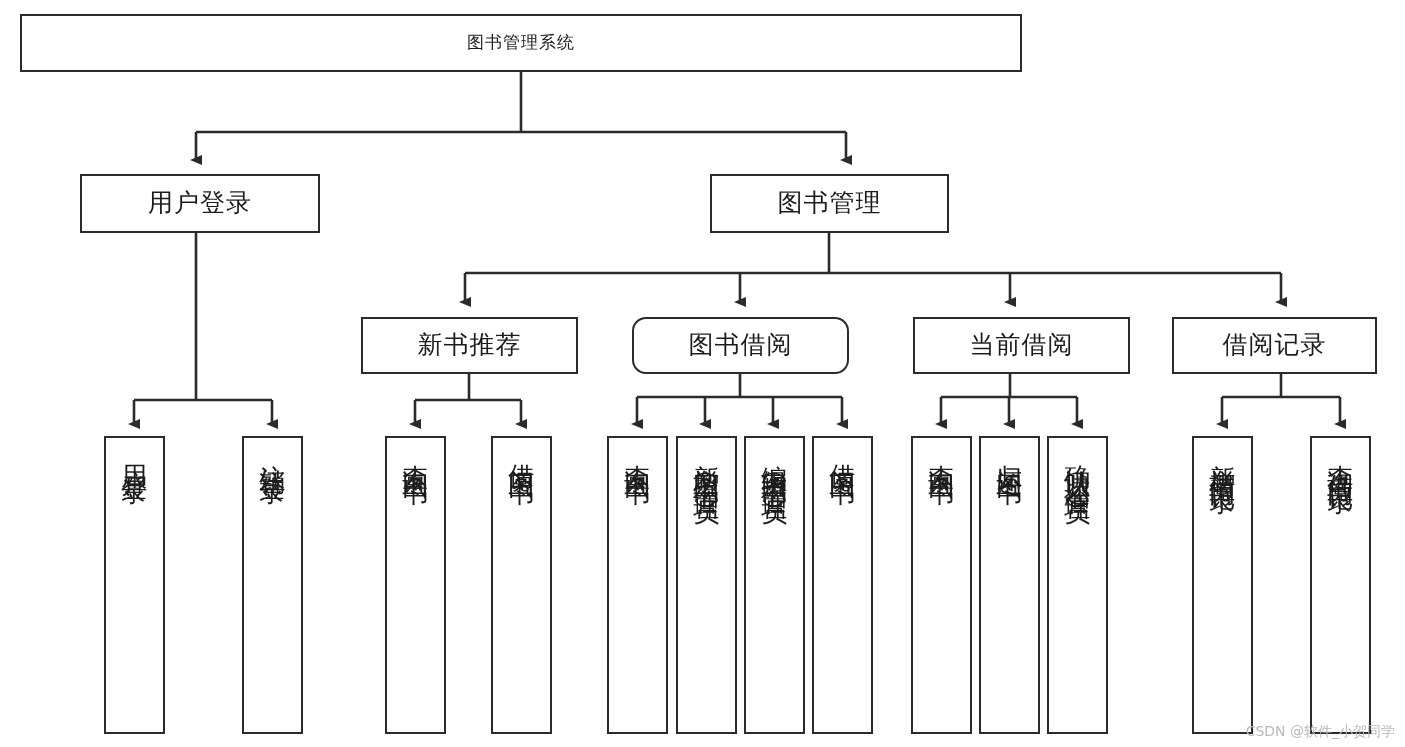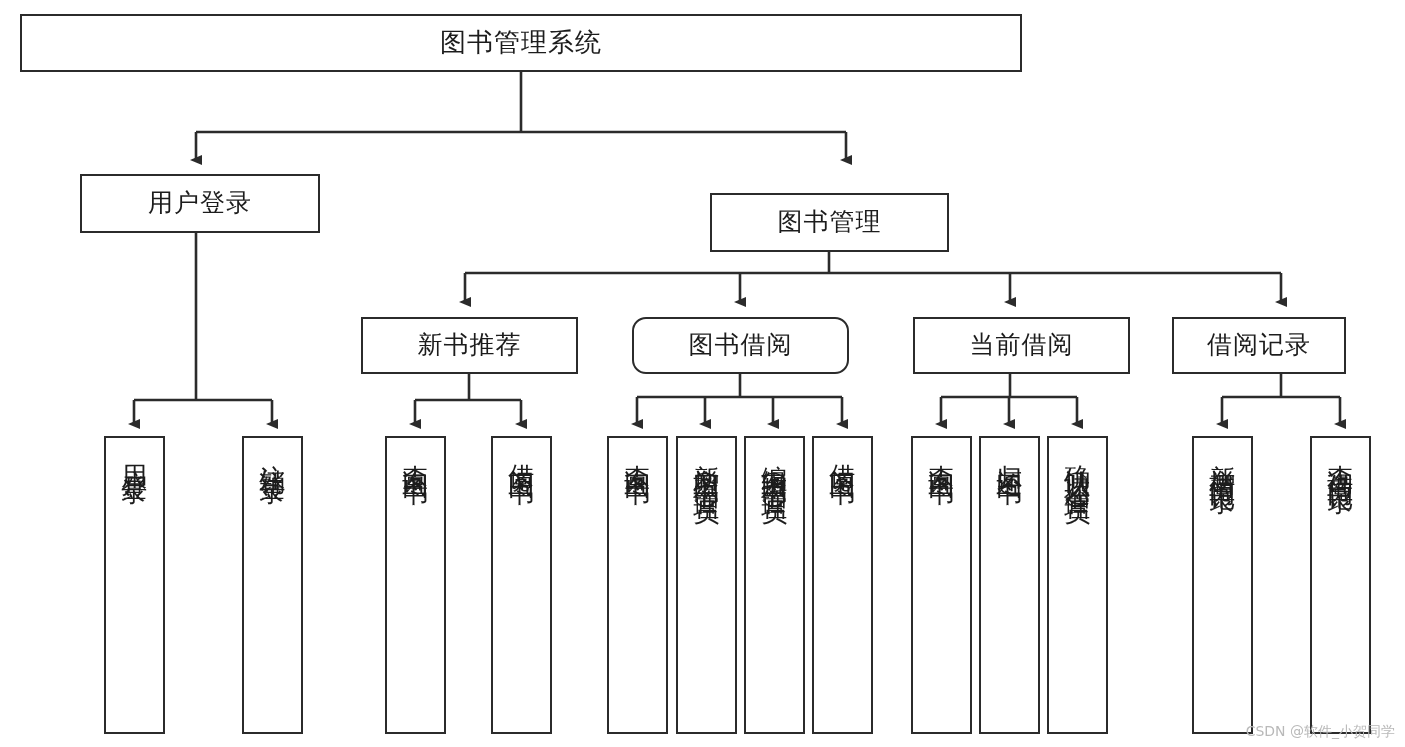--- a/index.html
+++ b/index.html
@@ -33,21 +33,21 @@
     text-align: center;
     line-height: 1.05;
     white-space: nowrap;
   }
   
   .node.horiz .label {
     font-size: 25px;
     letter-spacing: 1px;
   }
   .node.root .label {
-    font-size: 26px;
+    font-size: 17px;
   }
   
   .node.vert {
     align-items: flex-start;
     justify-content: center;
     padding-top: 2px;
   }
   .node.vert .label {
     writing-mode: vertical-rl;
     text-orientation: upright;
@@ -132,34 +132,34 @@
     </g>
   </svg>
 
   <div class="node root horiz" style="left:20px; top:14px; width:1002px; height:58px;">
     <span class="label">图书管理系统</span>
   </div>
 
   <div class="node horiz" style="left:80px; top:174px; width:240px; height:59px;">
     <span class="label">用户登录</span>
   </div>
-  <div class="node horiz" style="left:710px; top:174px; width:239px; height:59px;margin-top:19px;">
+  <div class="node horiz" style="left:710px; top:174px; width:239px; height:59px;">
     <span class="label">图书管理</span>
   </div>
 
   <div class="node horiz" style="left:361px; top:317px; width:217px; height:57px;">
     <span class="label">新书推荐</span>
   </div>
   <div class="node horiz" style="left:632px; top:317px; width:217px; height:57px;border-radius:14px;">
     <span class="label">图书借阅</span>
   </div>
   <div class="node horiz" style="left:902px; top:317px; width:217px; height:57px;margin-left:11px;">
     <span class="label">当前借阅</span>
   </div>
-  <div class="node horiz" style="left:1172px; top:317px; width:174px; height:57px;">
+  <div class="node horiz" style="left:1172px; top:317px; width:205px; height:57px;">
     <span class="label">借阅记录</span>
   </div>
 
   <div class="node vert" style="left:104px; top:436px; width:61px; height:298px;">
     <span class="label">用户登录</span>
   </div>
   <div class="node vert" style="left:242px; top:436px; width:61px; height:298px;">
     <span class="label">注销登录</span>
   </div>
 

